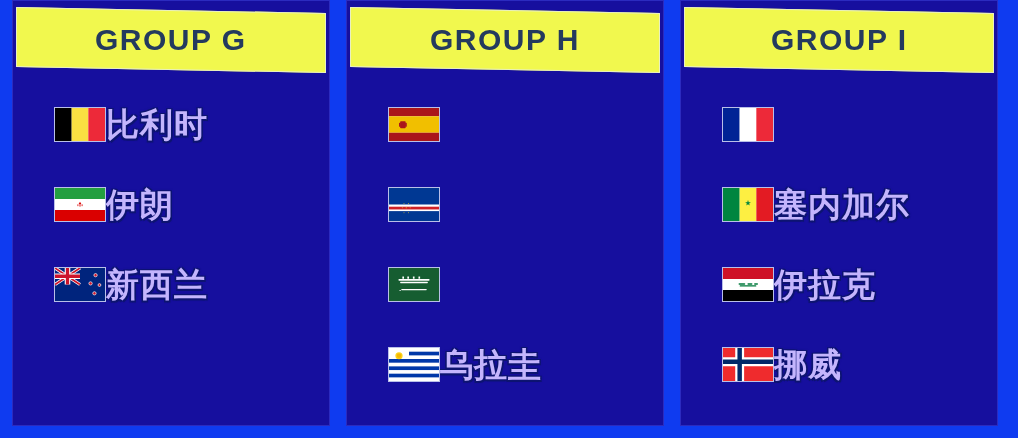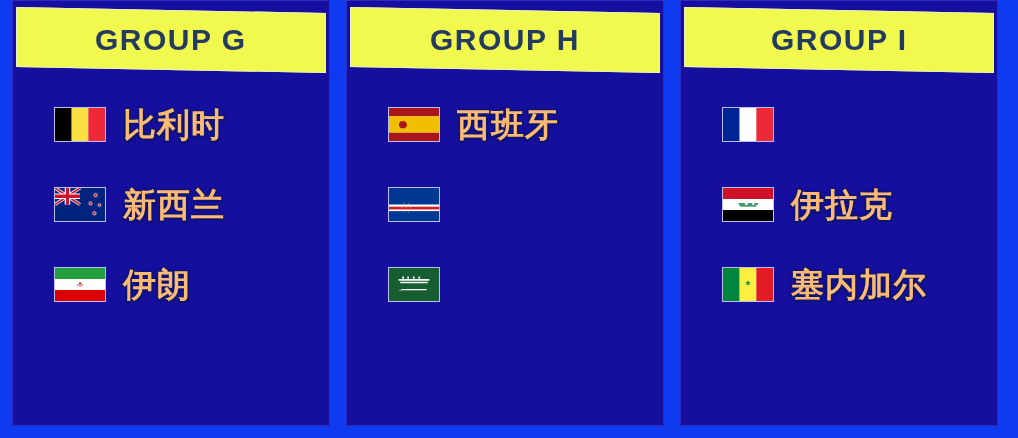--- a/index.html
+++ b/index.html
@@ -102,22 +102,21 @@
     height: 35px;
     flex: 0 0 auto;
     border: 1px solid #b9bfe8;
     box-sizing: border-box;
     overflow: hidden;
     background: #fff;
   }
   .flag svg { display: block; width: 100%; height: 100%; }
 
   .team-name {
-    margin-left: 17px;
-    color: #fdba74;
+    color: #c4b5fd;
     font-size: 33px;
     font-weight: bold;
     line-height: 1;
     letter-spacing: 1px;
     white-space: nowrap;
     text-shadow:
       -1.5px -1.5px 0 #0d1470,
        1.5px -1.5px 0 #0d1470,
       -1.5px  1.5px 0 #0d1470,
        1.5px  1.5px 0 #0d1470,
@@ -144,56 +143,56 @@
             <rect x="60" y="0" width="30" height="60" fill="#ED2939"></rect>
           </svg>
         </span>
         <span class="team-name">比利时</span>
       </div>
 
 
       <div class="team-row">
         <span class="flag">
           <svg viewBox="0 0 90 60" preserveAspectRatio="none">
-            <rect x="0" y="0" width="90" height="60" fill="#00247D"></rect>
-            <g>
-              <rect x="0" y="0" width="45" height="30" fill="#00247D"></rect>
-              <path d="M0,0 L45,30 M45,0 L0,30" stroke="#FFFFFF" stroke-width="6"></path>
-              <path d="M0,0 L45,30 M45,0 L0,30" stroke="#CC142B" stroke-width="3"></path>
-              <path d="M22.5,0 V30 M0,15 H45" stroke="#FFFFFF" stroke-width="10"></path>
-              <path d="M22.5,0 V30 M0,15 H45" stroke="#CC142B" stroke-width="6"></path>
-            </g>
-            <g fill="#CC142B" stroke="#FFFFFF" stroke-width="1.2">
-              <circle cx="73" cy="13" r="3"></circle>
-              <circle cx="64" cy="28" r="3"></circle>
-              <circle cx="80" cy="31" r="2.6"></circle>
-              <circle cx="71" cy="46" r="3"></circle>
-            </g>
-          </svg>
-        </span>
-        <span class="team-name">新西兰</span>
-      </div>
-
-      <div class="team-row">
-        <span class="flag">
-          <svg viewBox="0 0 90 60" preserveAspectRatio="none">
             <rect x="0" y="0" width="90" height="20" fill="#239F40"></rect>
             <rect x="0" y="20" width="90" height="20" fill="#FFFFFF"></rect>
             <rect x="0" y="40" width="90" height="20" fill="#DA0000"></rect>
             <g fill="#DA0000">
               <path d="M45 25 l2.4 4.2 h-4.8 z"></path>
               <rect x="44.2" y="28.5" width="1.6" height="5.4"></rect>
               <rect x="40.5" y="29.6" width="1.5" height="3.4"></rect>
               <rect x="48" y="29.6" width="1.5" height="3.4"></rect>
             </g>
           </svg>
         </span>
         <span class="team-name">伊朗</span>
       </div>
 
+      <div class="team-row">
+        <span class="flag">
+          <svg viewBox="0 0 90 60" preserveAspectRatio="none">
+            <rect x="0" y="0" width="90" height="60" fill="#00247D"></rect>
+            <g>
+              <rect x="0" y="0" width="45" height="30" fill="#00247D"></rect>
+              <path d="M0,0 L45,30 M45,0 L0,30" stroke="#FFFFFF" stroke-width="6"></path>
+              <path d="M0,0 L45,30 M45,0 L0,30" stroke="#CC142B" stroke-width="3"></path>
+              <path d="M22.5,0 V30 M0,15 H45" stroke="#FFFFFF" stroke-width="10"></path>
+              <path d="M22.5,0 V30 M0,15 H45" stroke="#CC142B" stroke-width="6"></path>
+            </g>
+            <g fill="#CC142B" stroke="#FFFFFF" stroke-width="1.2">
+              <circle cx="73" cy="13" r="3"></circle>
+              <circle cx="64" cy="28" r="3"></circle>
+              <circle cx="80" cy="31" r="2.6"></circle>
+              <circle cx="71" cy="46" r="3"></circle>
+            </g>
+          </svg>
+        </span>
+        <span class="team-name">新西兰</span>
+      </div>
+
     </div>
   </div>
 
   <div class="group-col">
     <div class="panel"></div>
     <div class="banner">
       <span class="banner-text">GROUP H</span>
     </div>
     <div class="teams">
 
@@ -203,21 +202,20 @@
             <rect x="0" y="0" width="90" height="15" fill="#AA151B"></rect>
             <rect x="0" y="15" width="90" height="30" fill="#F1BF00"></rect>
             <rect x="0" y="45" width="90" height="15" fill="#AA151B"></rect>
             <g fill="#AA151B">
               <rect x="20" y="24" width="10" height="13" rx="1.5"></rect>
               <rect x="18" y="27" width="3" height="7"></rect>
               <rect x="29" y="27" width="3" height="7"></rect>
             </g>
           </svg>
         </span>
-        <span class="team-name">西班牙</span>
       </div>
 
       <div class="team-row">
         <span class="flag">
           <svg viewBox="0 0 90 60" preserveAspectRatio="none">
             <rect x="0" y="0" width="90" height="60" fill="#003893"></rect>
             <rect x="0" y="30" width="90" height="12" fill="#FFFFFF"></rect>
             <rect x="0" y="34" width="90" height="5" fill="#CF2027"></rect>
             <g fill="#F7D116">
               <circle cx="31" cy="36" r="1"></circle>
@@ -243,39 +241,67 @@
               <rect x="33" y="15.5" width="3" height="4"></rect>
               <rect x="43" y="15.5" width="3" height="4"></rect>
               <rect x="53" y="15.5" width="3" height="4"></rect>
               <rect x="22" y="38" width="46" height="2.4" rx="1.2"></rect>
               <path d="M20 40 l-2 2 h4 z"></path>
             </g>
           </svg>
         </span>
       </div>
 
+      <div class="team-row">
+        <span class="flag">
+          <svg viewBox="0 0 90 60" preserveAspectRatio="none">
+            <rect x="0" y="0" width="90" height="60" fill="#FFFFFF"></rect>
+            <rect x="36" y="6.7" width="54" height="6.7" fill="#0038A8"></rect>
+            <rect x="0" y="20" width="90" height="6.7" fill="#0038A8"></rect>
+            <rect x="0" y="33.4" width="90" height="6.7" fill="#0038A8"></rect>
+            <rect x="0" y="46.7" width="90" height="6.7" fill="#0038A8"></rect>
+            <g>
+              <circle cx="18" cy="14" r="6.5" fill="#FCD116"></circle>
+              <circle cx="18" cy="14" r="4" fill="#F5B700"></circle>
+            </g>
+          </svg>
+        </span>
+        <span class="team-name">乌拉圭</span>
+      </div>
 
     </div>
   </div>
 
   <div class="group-col">
     <div class="panel"></div>
     <div class="banner">
       <span class="banner-text">GROUP I</span>
     </div>
     <div class="teams">
 
       <div class="team-row">
         <span class="flag">
           <svg viewBox="0 0 90 60" preserveAspectRatio="none">
             <rect x="0" y="0" width="30" height="60" fill="#002395"></rect>
             <rect x="30" y="0" width="30" height="60" fill="#FFFFFF"></rect>
             <rect x="60" y="0" width="30" height="60" fill="#ED2939"></rect>
           </svg>
         </span>
+      </div>
+
+      <div class="team-row">
+        <span class="flag">
+          <svg viewBox="0 0 90 60" preserveAspectRatio="none">
+            <rect x="0" y="0" width="30" height="60" fill="#00853F"></rect>
+            <rect x="30" y="0" width="30" height="60" fill="#FDEF42"></rect>
+            <rect x="60" y="0" width="30" height="60" fill="#E31B23"></rect>
+            <path d="M45 22 l3.2 9.8 -8.4-6.1 h10.4 l-8.4 6.1 z" fill="#00853F"></path>
+          </svg>
+        </span>
+        <span class="team-name">塞内加尔</span>
       </div>
 
       <div class="team-row">
         <span class="flag">
           <svg viewBox="0 0 90 60" preserveAspectRatio="none">
             <rect x="0" y="0" width="90" height="20" fill="#CE1126"></rect>
             <rect x="0" y="20" width="90" height="20" fill="#FFFFFF"></rect>
             <rect x="0" y="40" width="90" height="20" fill="#000000"></rect>
             <g fill="#007A3D">
               <rect x="28" y="27.5" width="12" height="3" rx="1.2"></rect>
@@ -284,26 +310,24 @@
               <rect x="30" y="31.5" width="30" height="2" rx="1"></rect>
             </g>
           </svg>
         </span>
         <span class="team-name">伊拉克</span>
       </div>
 
       <div class="team-row">
         <span class="flag">
           <svg viewBox="0 0 90 60" preserveAspectRatio="none">
-            <rect x="0" y="0" width="30" height="60" fill="#00853F"></rect>
-            <rect x="30" y="0" width="30" height="60" fill="#FDEF42"></rect>
-            <rect x="60" y="0" width="30" height="60" fill="#E31B23"></rect>
-            <path d="M45 22 l3.2 9.8 -8.4-6.1 h10.4 l-8.4 6.1 z" fill="#00853F"></path>
-          </svg>
-        </span>
-        <span class="team-name">塞内加尔</span>
-      </div>
-
+            <rect x="0" y="0" width="90" height="60" fill="#EF2B2D"></rect>
+            <path d="M0,25 H90 M30,0 V60" stroke="#FFFFFF" stroke-width="16"></path>
+            <path d="M0,25 H90 M30,0 V60" stroke="#002868" stroke-width="8"></path>
+          </svg>
+        </span>
+        <span class="team-name">挪威</span>
+      </div>
 
     </div>
   </div>
 
 </div>
 
 </body></html>

